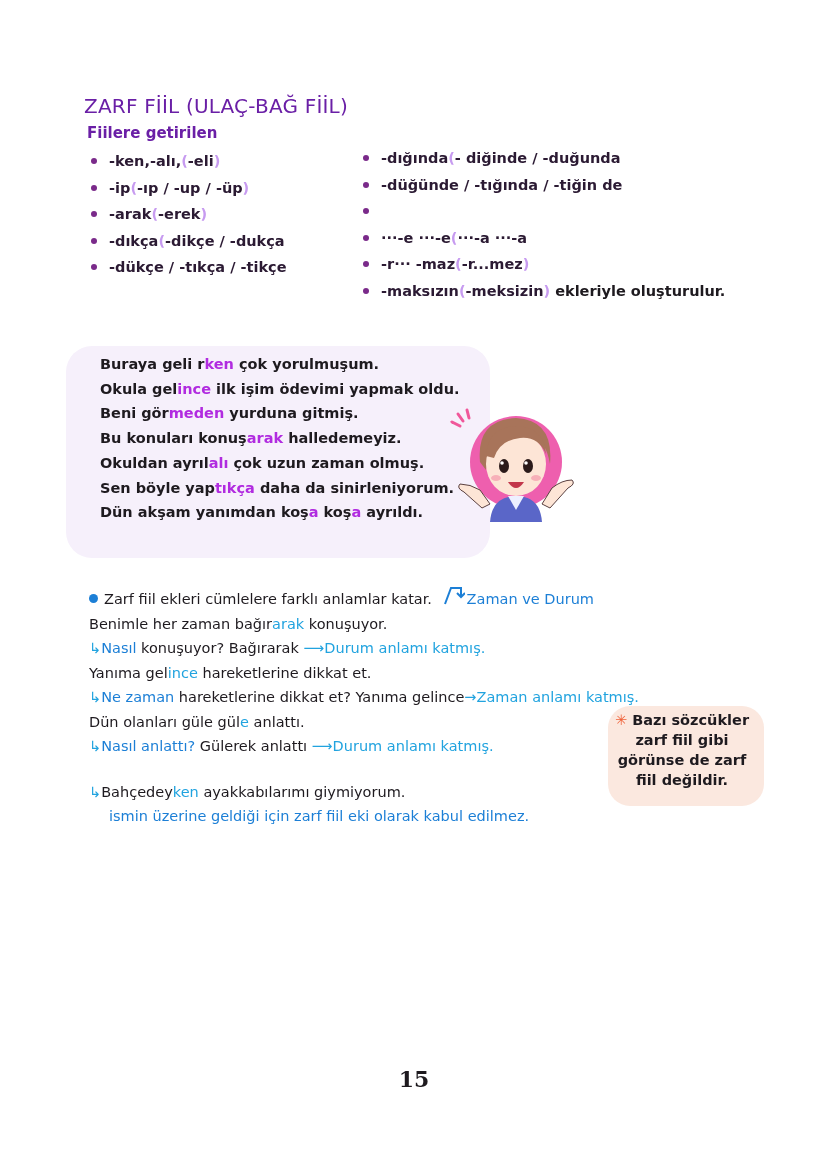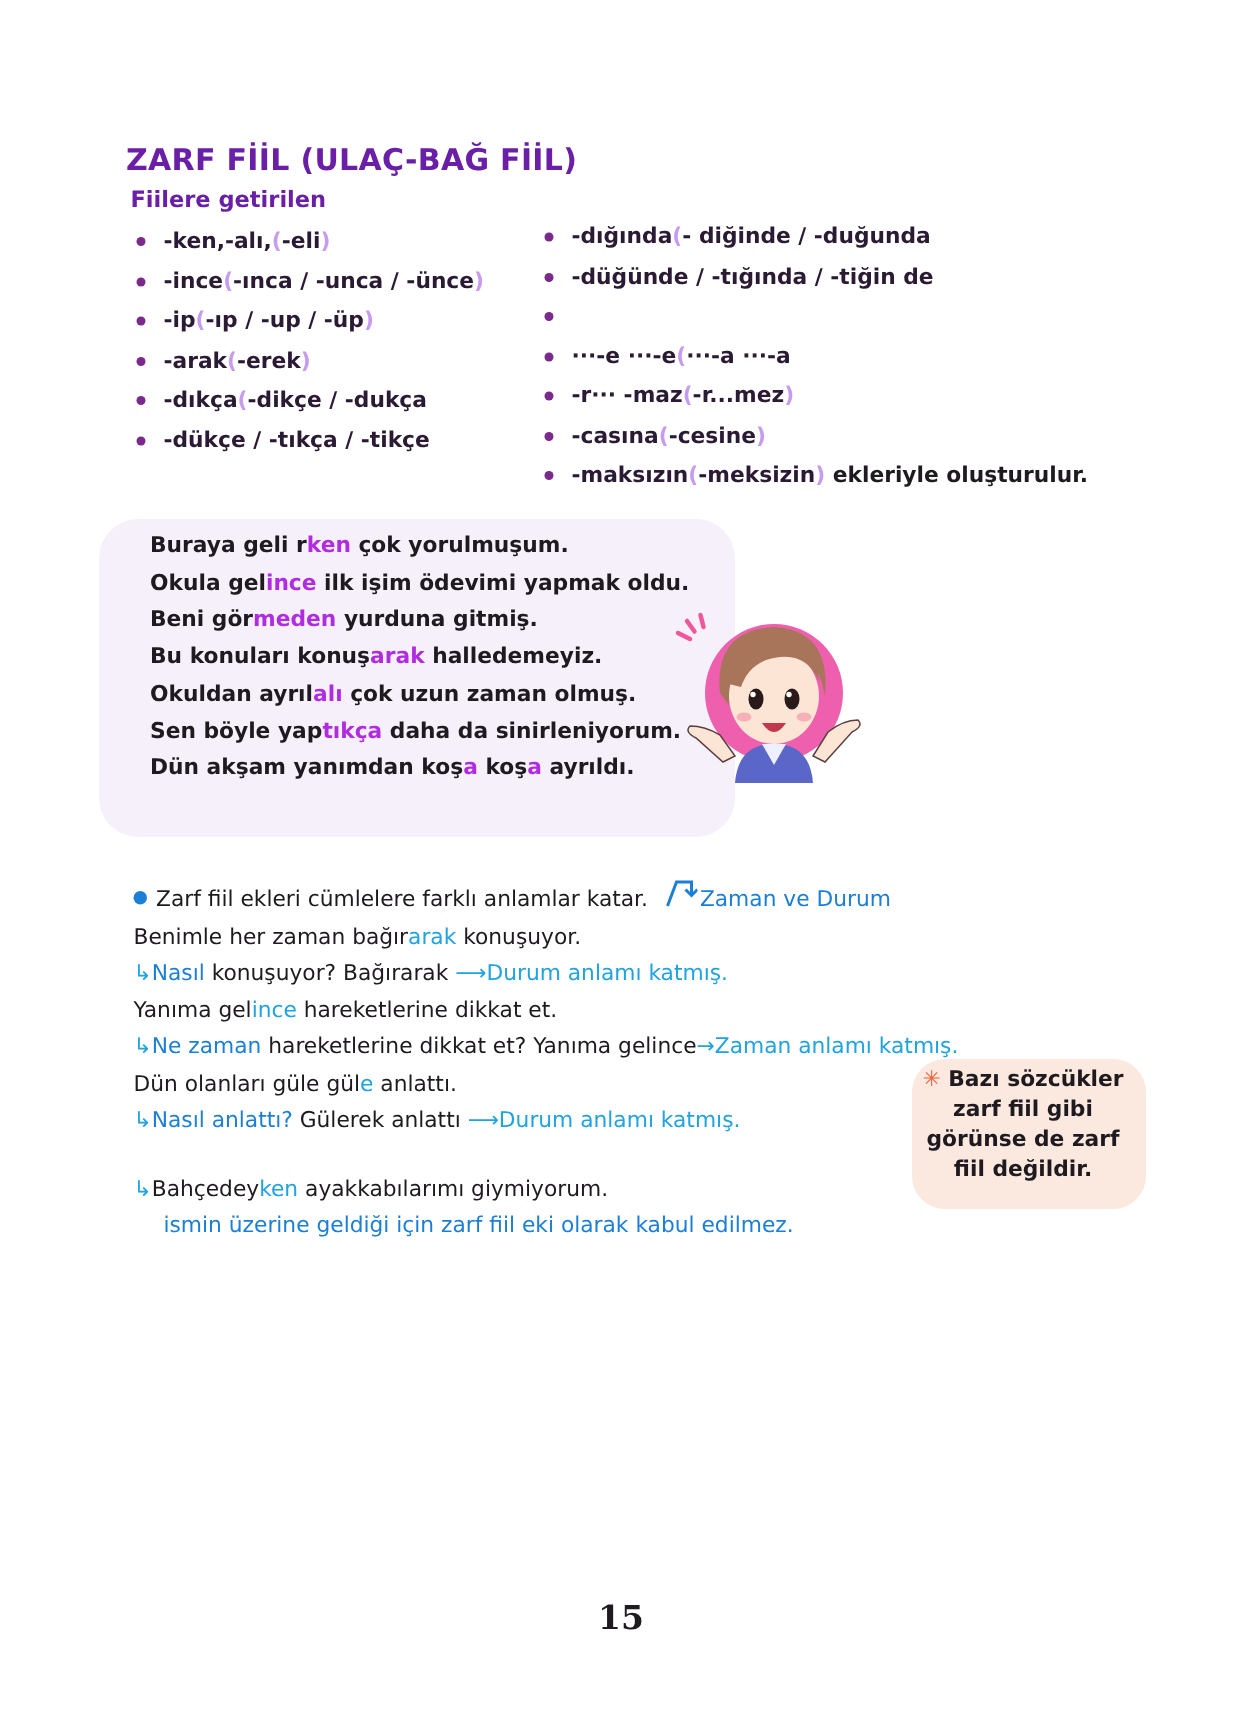--- a/index.html
+++ b/index.html
@@ -7,21 +7,21 @@
       width: 828px; height: 1157px;
       background: #ffffff;
       position: relative;
       font-family: "DejaVu Sans", sans-serif;
       color: #1e1a1f;
       overflow: hidden;
     }
     .abs { position: absolute; }
     .title {
       left: 84px; top: 94px;
-      font-size: 20px; font-weight: bold;
+      font-size: 20px; font-weight: normal;
       color: #6a1fa6; letter-spacing: 0.2px;
     }
     .subtitle {
       left: 87px; top: 124px;
       font-size: 15px; font-weight: bold; color: #6a1fa6;
     }
     .suffix-list { list-style: none; margin: 4px; padding: 0; }
     .suffix-list li {
       position: relative; height: 26.5px; line-height: 26px;
       font-size: 14.5px; font-weight: bold; color: #2b1a33;
@@ -84,34 +84,32 @@
     }
   </style>
 </head>
 <body>
 
 <div class="abs title">ZARF FİİL (ULAÇ-BAĞ FİİL)</div>
 <div class="abs subtitle">Fiilere getirilen</div>
 
 <ul class="abs suffix-list col-left">
   <li><span class="dot"></span><span>-ken,-alı,</span><span class="sep">(</span><span>-eli</span><span class="sep">)</span></li>
-  <li><span class="dot"></span><span>-ince</span><span class="sep">(</span><span>-ınca / -unca / -ünce</span><span class="sep">)</span></li>
   <li><span class="dot"></span><span>-ip</span><span class="sep">(</span><span>-ıp / -up / -üp</span><span class="sep">)</span></li>
   <li><span class="dot"></span><span>-arak</span><span class="sep">(</span><span>-erek</span><span class="sep">)</span></li>
   <li><span class="dot"></span><span>-dıkça</span><span class="sep">(</span><span>-dikçe / -dukça</span><span class="sep"></span></li>
   <li><span class="dot"></span><span>-dükçe / -tıkça / -tikçe</span></li>
 </ul>
 
 <ul class="abs suffix-list col-right">
   <li><span class="dot"></span><span>-dığında</span><span class="sep">(</span><span>- diğinde / -duğunda</span></li>
   <li><span class="dot"></span><span>-düğünde / -tığında / -tiğin de</span></li>
   <li><span class="dot"></span></li>
   <li><span class="dot"></span><span>···-e ···-e</span><span class="sep">(</span><span>···-a ···-a</span></li>
   <li><span class="dot"></span><span>-r··· -maz</span><span class="sep">(</span><span>-r...mez</span><span class="sep">)</span></li>
-  <li><span class="dot"></span><span>-casına</span><span class="sep">(</span><span>-cesine</span><span class="sep">)</span></li>
   <li><span class="dot"></span><span>-maksızın</span><span class="sep">(</span><span>-meksizin</span><span class="sep">)</span><span class="tail"> ekleriyle oluşturulur.</span></li>
 </ul>
 
 <div class="abs example-box"></div>
 <div class="abs examples">
   <div><span>Buraya geli r</span><span class="hl">ken</span><span> çok yorulmuşum.</span></div>
   <div><span>Okula gel</span><span class="hl">ince</span><span> ilk işim ödevimi yapmak oldu.</span></div>
   <div><span>Beni gör</span><span class="hl">meden</span><span> yurduna gitmiş.</span></div>
   <div><span>Bu konuları konuş</span><span class="hl">arak</span><span> halledemeyiz.</span></div>
   <div><span>Okuldan ayrıl</span><span class="hl">alı</span><span> çok uzun zaman olmuş.</span></div>

